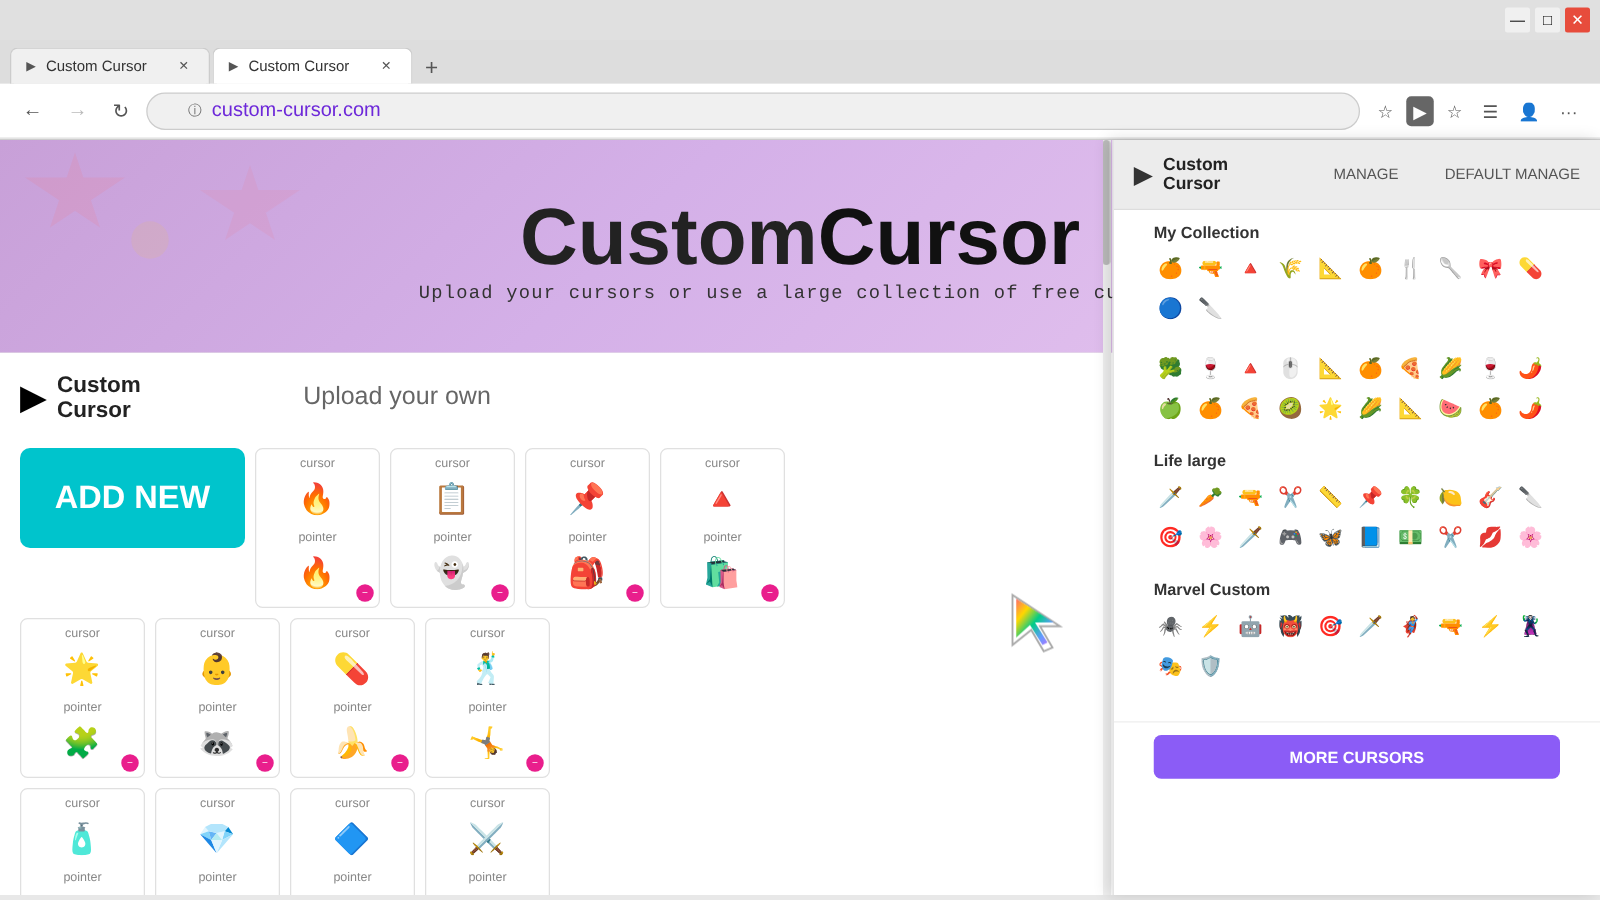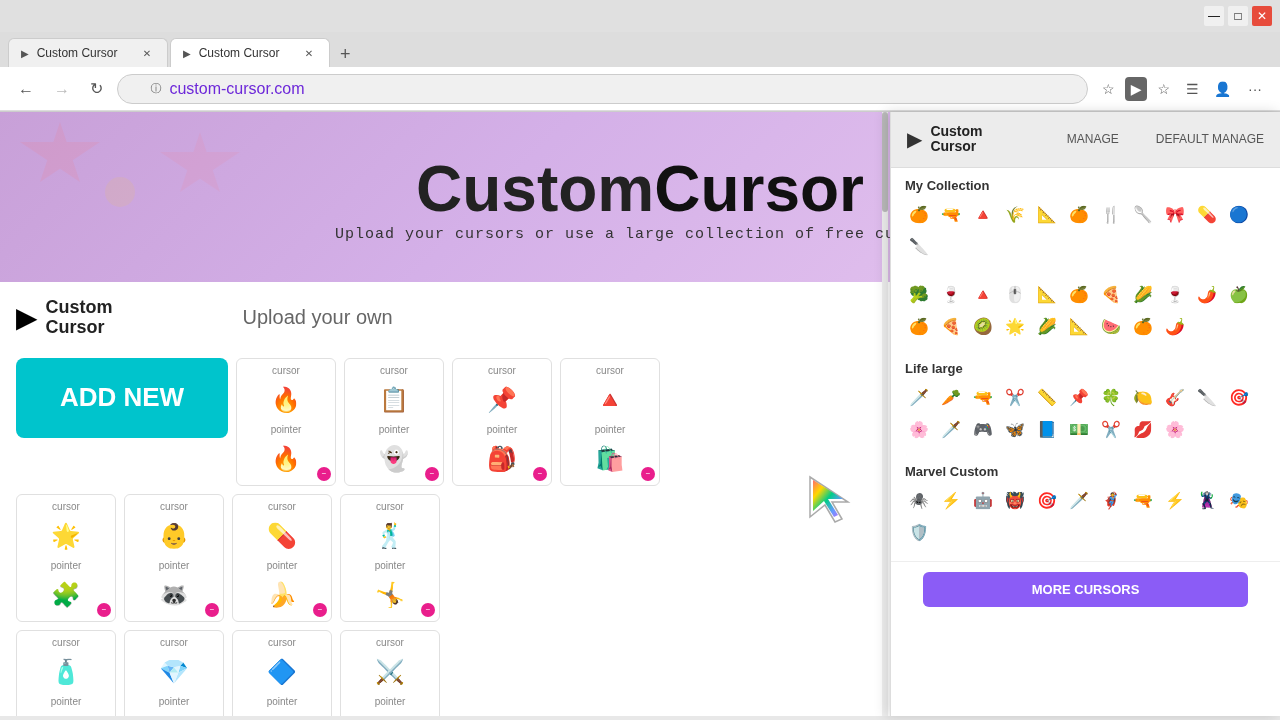--- a/index.html
+++ b/index.html
@@ -50,26 +50,26 @@
     .row-of-cursors { display: flex; gap: 8px; margin-bottom: 8px; flex-wrap: wrap; }
 
     
     .extension-popup { position: absolute; right: 0; top: 0; width: 390px; height: 100%; background: white; border-left: 1px solid #ddd; box-shadow: -4px 0 12px rgba(0,0,0,0.15); overflow-y: auto; z-index: 10; }
     .popup-header { background: #ececec; padding: 12px 16px; display: flex; align-items: center; justify-content: space-between; border-bottom: 1px solid #ddd; }
     .popup-logo { display: flex; align-items: center; gap: 8px; }
     .popup-logo-text { font-size: 14px; font-weight: bold; color: #222; line-height: 1.1; }
     .popup-nav { display: flex; gap: 16px; }
     .popup-nav-item { font-size: 12px; color: #555; cursor: pointer; text-decoration: none; font-weight: 500; margin-left: 21px; }
 
-    .popup-section { padding: 10px 14px; }
+    .popup-section { padding: 10px 32px; }
     .popup-section-title { font-size: 13px; font-weight: bold; color: #333; margin-bottom: 8px; }
     .cursor-row { display: flex; flex-wrap: wrap; gap: 4px; }
     .cursor-thumb { width: 28px; height: 28px; display: flex; align-items: center; justify-content: center; font-size: 16px; cursor: pointer; border-radius: 3px; }
 
-    .popup-footer { padding: 10px 32px; display: flex; gap: 8px; border-top: 1px solid #eee; margin-top: 4px; }
+    .popup-footer { padding: 10px 32px; display: flex; gap: 8px; border-top: 1px solid #eee; margin-top: 20px; }
     .popup-footer-btn { flex: 1; padding: 10px; border: none; border-radius: 6px; cursor: pointer; font-size: 13px; font-weight: bold; color: white; background: #8b5cf6; }
 
     
     .floating-cursor { position: absolute; right: 420px; bottom: 180px; z-index: 20; font-size: 40px; pointer-events: none; }
 
     
     .scrollbar { position: absolute; right: 392px; top: 0; bottom: 0; width: 6px; background: #f0f0f0; }
     .scrollbar-thumb { position: absolute; top: 0; width: 6px; height: 100px; background: #bbb; border-radius: 3px; }
   </style>
 </head>
@@ -141,21 +141,21 @@
           <span style="font-size:28px;">▶</span>
           <div class="logo-text">
             <div>Custom</div>
             <div>Cursor</div>
           </div>
         </div>
         <span style="font-size:20px; color:#666; margin-left:118px;">Upload your own</span>
       </div>
 
       <div class="row-of-cursors">
-        <button class="add-new-btn" style="background:#00c4cc; width:212px; height:80px; font-size:26px; font-weight:bold; color:white; border:none; border-radius:8px; cursor:pointer;">
+        <button class="add-new-btn" style="background:#00c4cc; width:180px; height:80px; font-size:26px; font-weight:bold; color:white; border:none; border-radius:8px; cursor:pointer;">
           <span>ADD NEW</span>
         </button>
         <div class="cursor-item">
           <span class="cursor-item-label">cursor</span>
           <div class="cursor-img">🔥</div>
           <span class="cursor-item-label">pointer</span>
           <div class="cursor-img">🔥</div>
           <button class="cursor-remove">−</button>
         </div>
         <div class="cursor-item">

